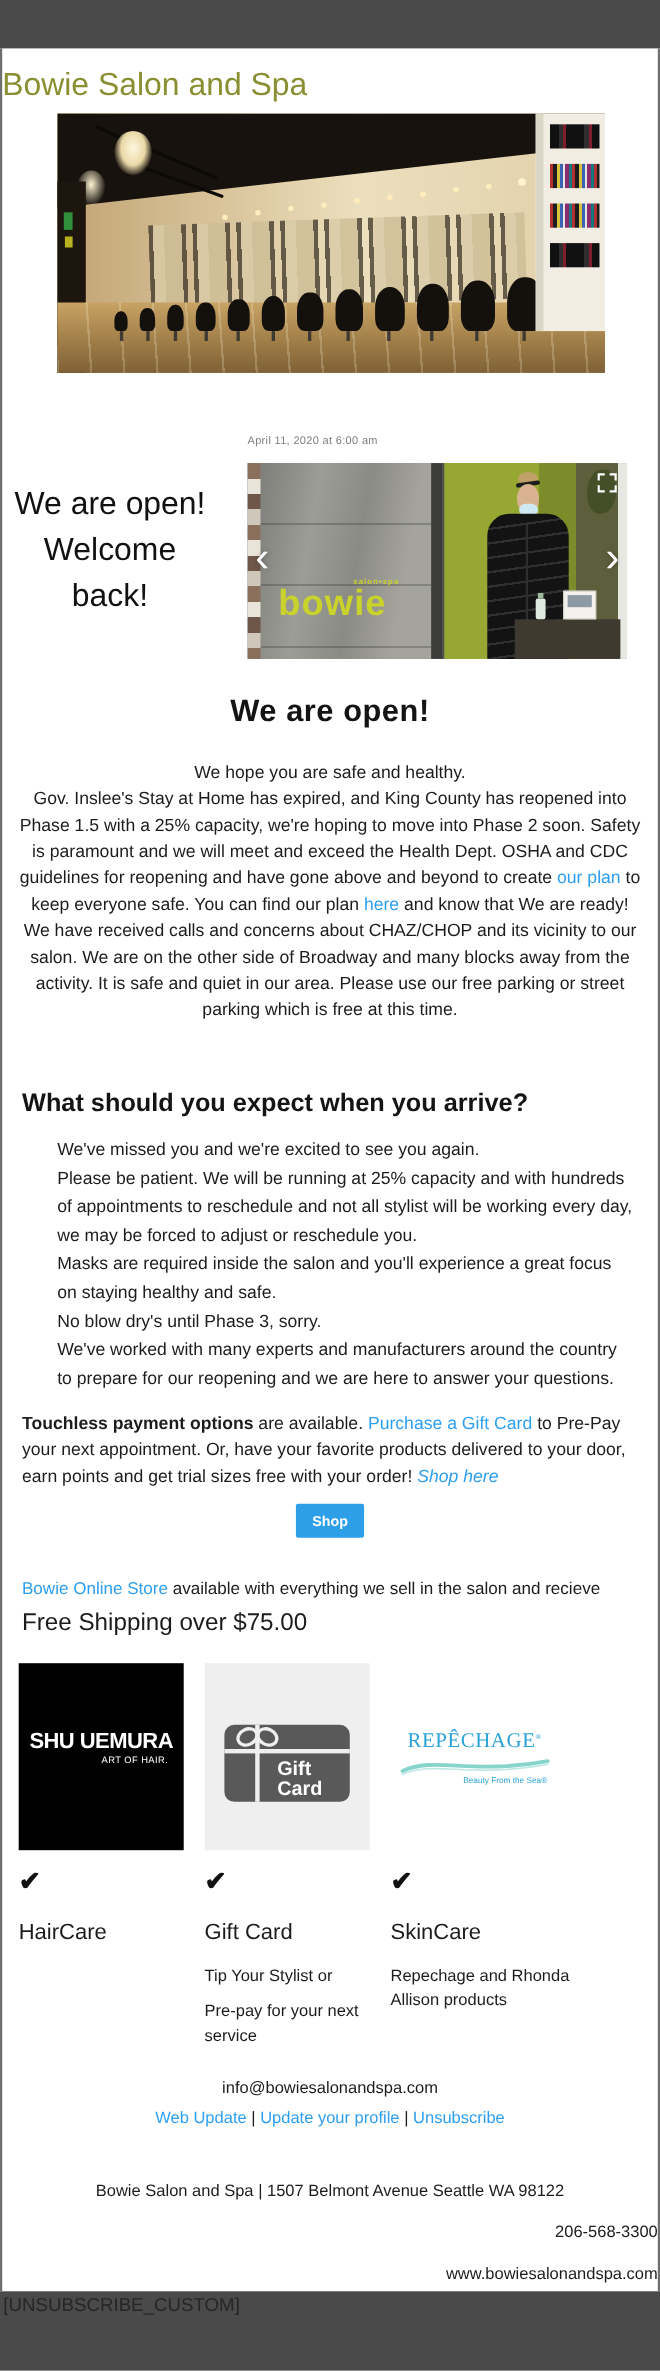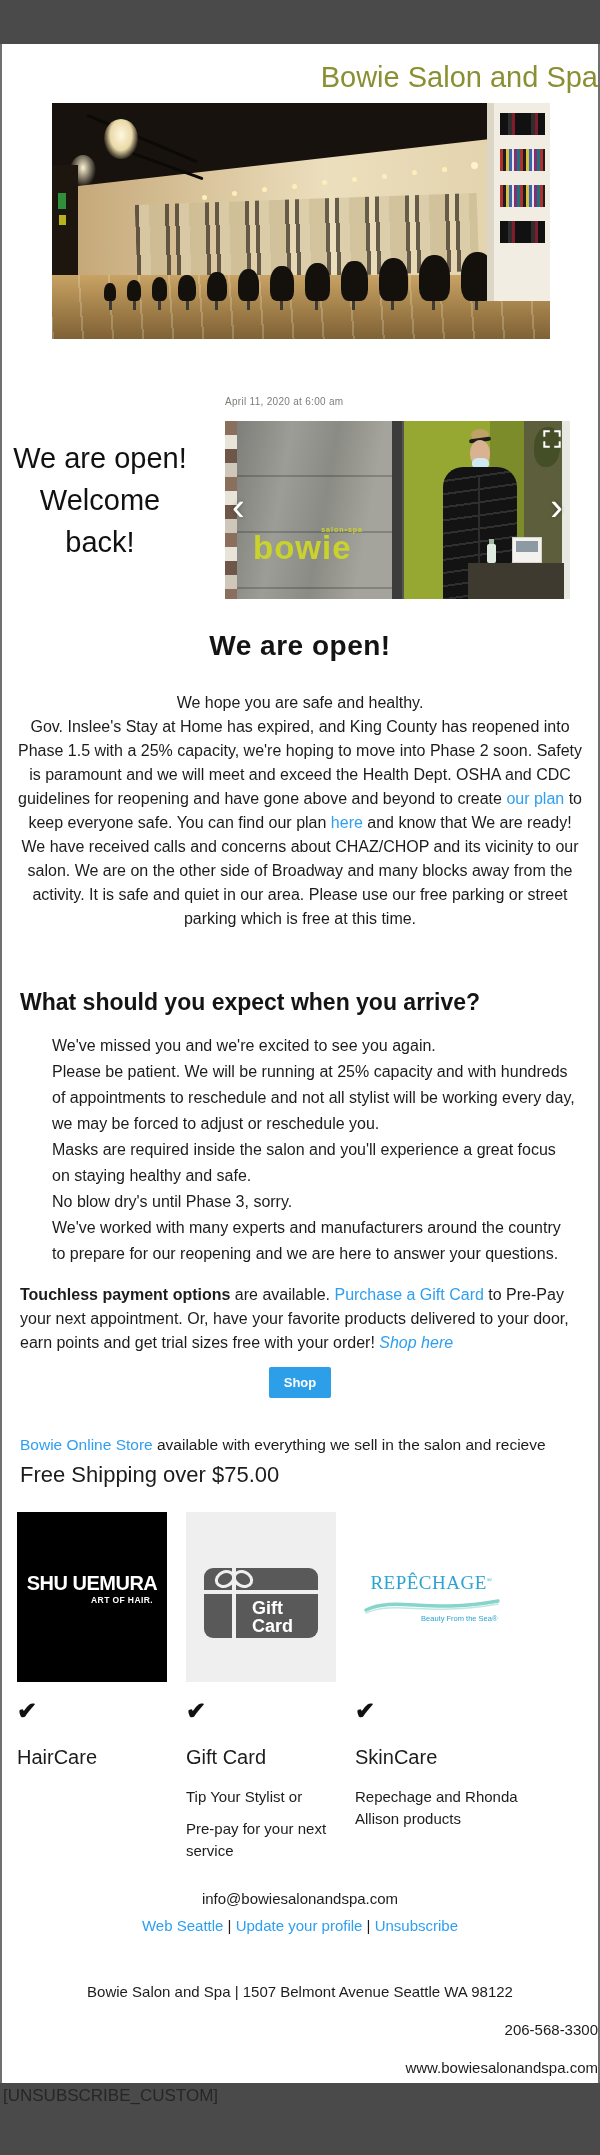--- a/index.html
+++ b/index.html
@@ -4,21 +4,21 @@
 <style>
   html,body{margin:0;padding:0;}
   body{font-family:"Liberation Sans", sans-serif; background:#4a4a4a;}
   .screen{position:relative;width:600px;height:2155px;background:#4a4a4a;overflow:hidden;margin:0 auto;}
   .page{position:absolute;left:0;right:0;top:44px;height:2039px;background:#ffffff;
         border-left:2px solid #6f6f6f;border-right:2px solid #6f6f6f;box-sizing:border-box;overflow:hidden;}
   .link{color:#2e9ff0;cursor:pointer;text-decoration:none;}
   .italic{font-style:italic;}
 
   
-  .title{margin:17px 0 0;text-align:right;font-size:29px;font-weight:400;color:#8b8f33;line-height:33px;}
+  .title{margin:17px 0 0;text-align:left;font-size:29px;font-weight:400;color:#8b8f33;line-height:33px;}
 
   
   .hero{position:relative;width:498px;height:236px;margin:9px 0 0 50px;background:linear-gradient(90deg,#c2a373,#ecdfbd 55%,#e0d0a9);overflow:hidden;}
   .hero .ceiling{position:absolute;left:0;top:0;right:0;height:86px;background:#17120d;
         clip-path:polygon(0 0,100% 0,100% 34%,0 100%);}
   .hero .track1,.hero .track2{position:absolute;background:#0c0a07;height:3px;border-radius:2px;}
   .hero .track1{width:120px;left:30px;top:34px;transform:rotate(23deg);}
   .hero .track2{width:96px;left:58px;top:58px;transform:rotate(20deg);}
   .hero .chand{position:absolute;left:52px;top:16px;width:34px;height:40px;border-radius:50%;
         background:radial-gradient(ellipse at 50% 40%, #fff8df 0%, #ead9a8 45%, rgba(234,217,168,0) 75%);}
@@ -94,21 +94,21 @@
   .shopbtn{display:inline-block;background:#2d9fe8;color:#fff;font-size:13px;font-weight:700;
         padding:8px 15px;border:none;border-radius:2px;cursor:pointer;font-family:"Liberation Sans",sans-serif;}
   .store{margin:36px 0 0 18px;font-size:15.5px;line-height:22px;color:#1c1c1c;}
   .shipping{margin:4px 0 0 18px;font-size:22px;line-height:30px;color:#1c1c1c;}
 
   
   .grid{display:grid;grid-template-columns:150px 150px 153px;column-gap:19px;margin:22px 0 0 15px;}
   .pimg{height:170px;position:relative;overflow:hidden;cursor:pointer;}
   .pimg.shu{background:#000;display:flex;flex-direction:column;justify-content:center;}
   .shu-brand{color:#fff;font-weight:700;font-size:20px;letter-spacing:-.5px;text-align:center;line-height:20px;}
-  .shu-sub{color:#fff;font-weight:700;font-size:8.5px;letter-spacing:.4px;text-align:right;margin:2px 14px 16px 0;}
+  .shu-sub{color:#fff;font-weight:400;font-size:8.5px;letter-spacing:.4px;text-align:right;margin:2px 14px 16px 0;}
   .pimg.gift{background:#efefef;display:flex;align-items:center;justify-content:center;}
   .pimg.rep{background:#fff;display:flex;flex-direction:column;align-items:center;justify-content:center;}
   .rep-logo{font-family:"Liberation Serif",serif;font-size:19px;color:#2ba3d4;letter-spacing:.5px;white-space:nowrap;}
   .rep-logo sup{font-size:7px;}
   .rep-tag{font-size:7.5px;color:#2ba3d4;width:132px;text-align:right;margin-top:-2px;}
   .checkrow{font-size:24px;font-weight:700;color:#111;line-height:26px;margin-top:16px;}
   .ptitle{font-size:20px;color:#1c1c1c;line-height:26px;margin-top:20px;}
   .pdesc{font-size:15px;line-height:22px;color:#1c1c1c;margin-top:16px;width:172px;}
   .pdesc .gap{display:block;height:10px;}
 
@@ -271,21 +271,21 @@
           <div class="rep-tag">Beauty From the Sea®</div>
         </div>
         <div class="checkrow">✔</div>
         <div class="ptitle">SkinCare</div>
         <div class="pdesc">Repechage and Rhonda Allison products</div>
       </div>
     </div>
 
     <div class="f-email">info@bowiesalonandspa.com</div>
     <div class="f-links">
-      <span class="link">Web Seattle</span>
+      <span class="link">Web Update</span>
       <span>|</span>
       <span class="link">Update your profile</span>
       <span>|</span>
       <span class="link">Unsubscribe</span>
     </div>
     <div class="f-address">Bowie Salon and Spa | 1507 Belmont Avenue Seattle WA 98122</div>
     <div class="f-phone">206-568-3300</div>
     <div class="f-web">www.bowiesalonandspa.com</div>
   </div>
 

